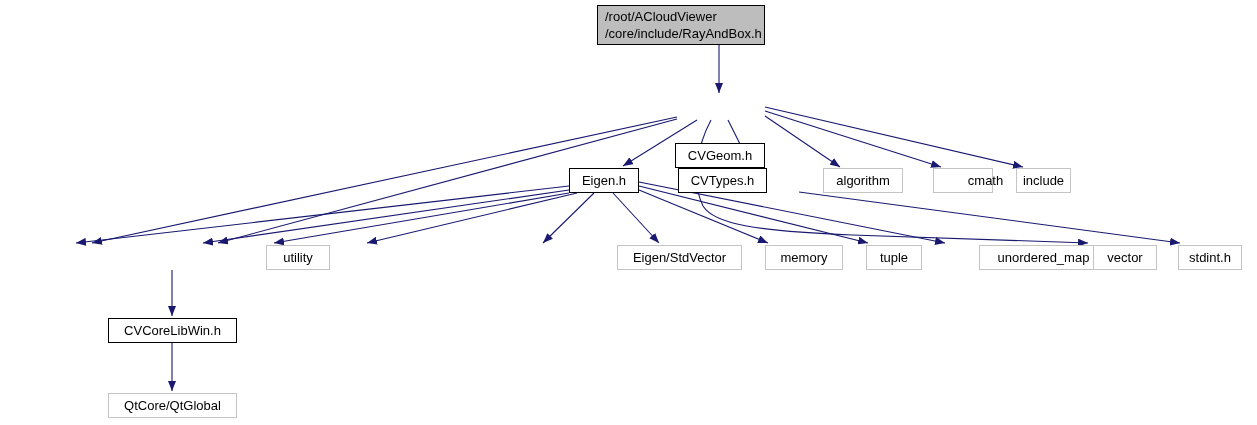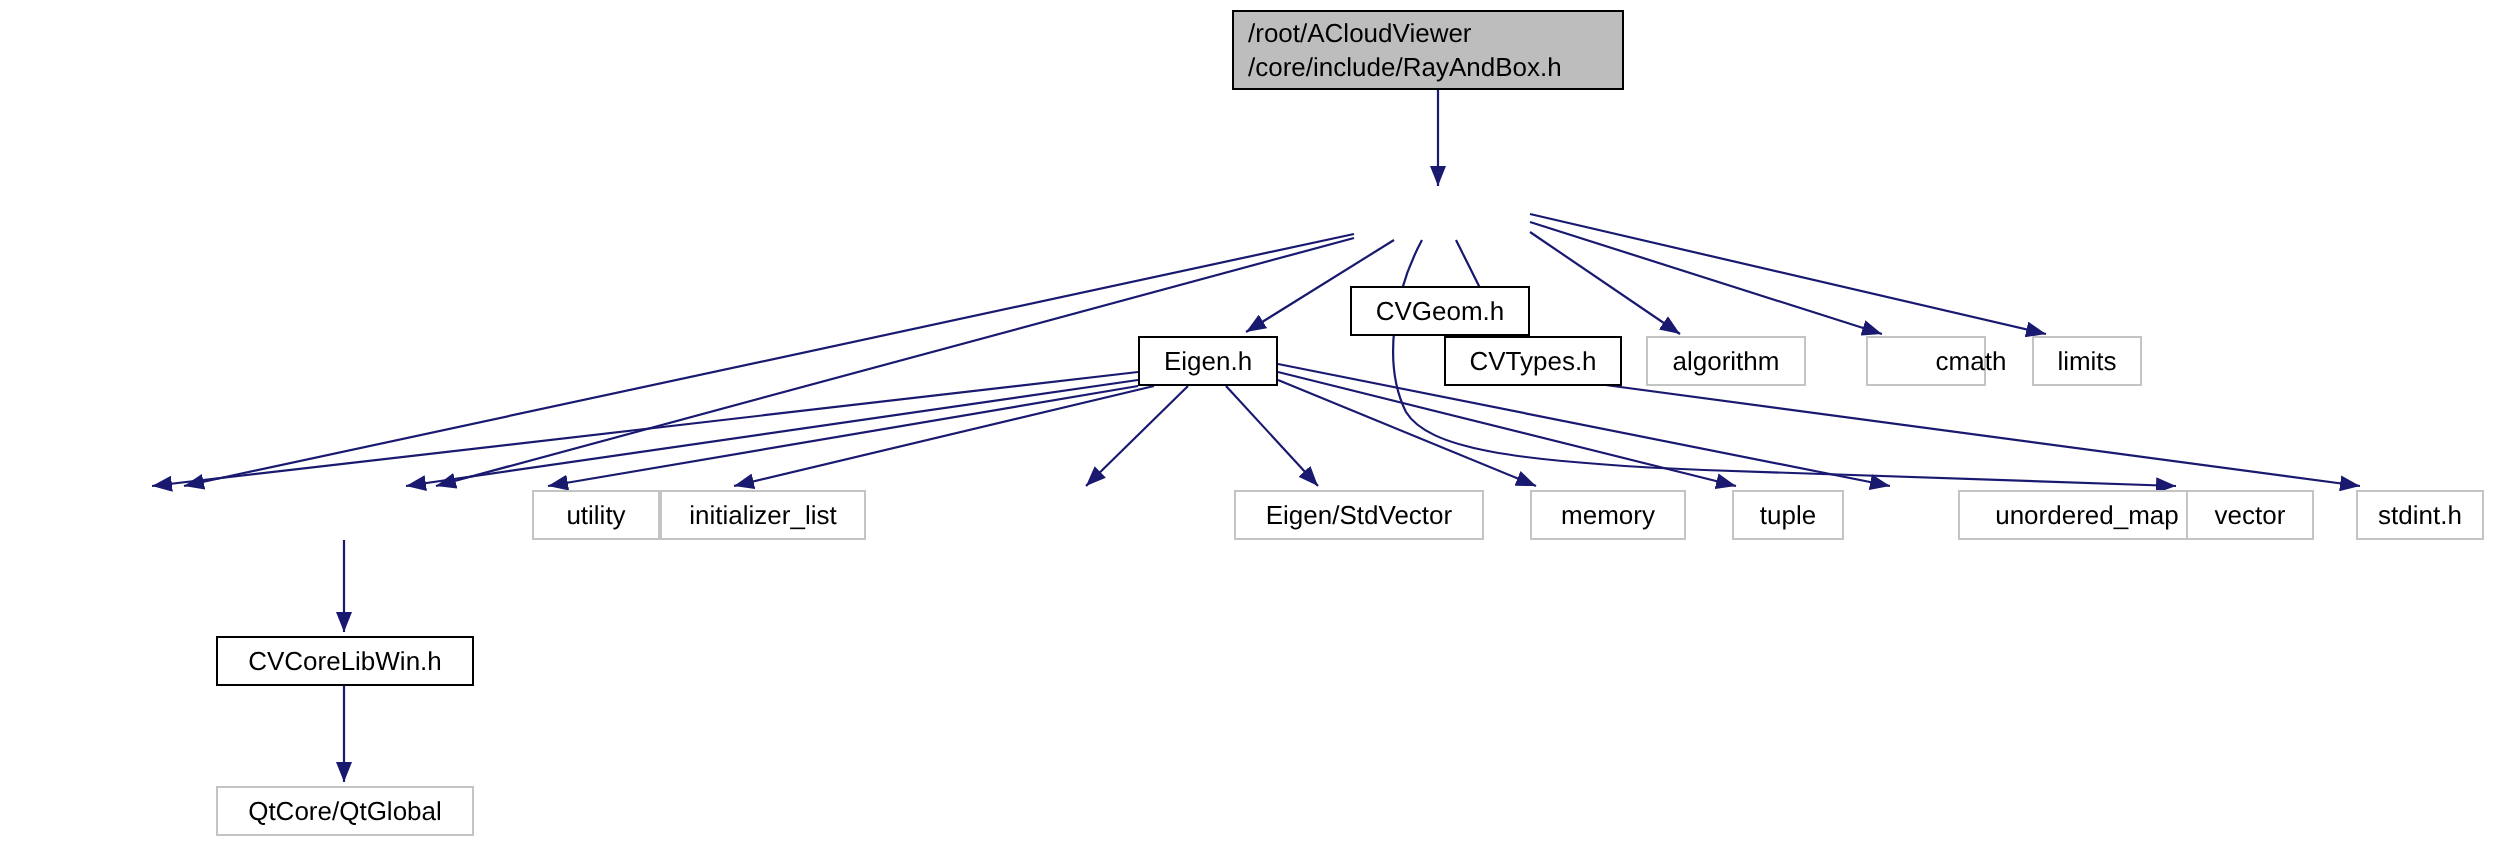--- a/index.html
+++ b/index.html
@@ -75,30 +75,29 @@
         <path d="M613,193 L659,243" fill="none" stroke="#191970" stroke-width="1.1" marker-end="url(#arrow)"></path>
         <path d="M639,190 L768,243" fill="none" stroke="#191970" stroke-width="1.1" marker-end="url(#arrow)"></path>
         <path d="M639,186 L868,243" fill="none" stroke="#191970" stroke-width="1.1" marker-end="url(#arrow)"></path>
         <path d="M639,182 L945,243" fill="none" stroke="#191970" stroke-width="1.1" marker-end="url(#arrow)"></path>
         <path d="M799,192 L1180,243" fill="none" stroke="#191970" stroke-width="1.1" marker-end="url(#arrow)"></path>
         <path d="M172,270 L172,316" fill="none" stroke="#191970" stroke-width="1.1" marker-end="url(#arrow)"></path>
         <path d="M172,343 L172,391" fill="none" stroke="#191970" stroke-width="1.1" marker-end="url(#arrow)"></path>
       </g>
   </svg>
 
-<div class="node current" style="left: 616px; top: 5px; width: 196px; height: 40px;">/root/ACloudViewer
+<div class="node current" style="left: 597px; top: 5px; width: 168px; height: 40px;">/root/ACloudViewer
 /core/include/RayAndBox.h</div>
     <div class="node linked" style="left: 675px; top: 95px; width: 90px; height: 25px; margin-top: 48px;">CVGeom.h</div>
     <div class="node linked" style="left: 569px; top: 168px; width: 70px; height: 25px;">Eigen.h</div>
-    <div class="node linked" style="left: 722px; top: 168px; width: 89px; height: 25px;">CVTypes.h</div>
+    <div class="node linked" style="left: 678px; top: 168px; width: 89px; height: 25px;">CVTypes.h</div>
     <div class="node external" style="left: 823px; top: 168px; width: 80px; height: 25px;">algorithm</div>
     <div class="node external" style="left: 933px; top: 168px; width: 60px; height: 25px; padding-left: 45px;">cmath</div>
-    <div class="node external" style="left: 1016px; top: 168px; width: 55px; height: 25px;">limits</div>
+    <div class="node external" style="left: 1016px; top: 168px; width: 55px; height: 25px;">include</div>
     <div class="node external" style="left: 244px; top: 245px; width: 64px; height: 25px; margin-left: 22px;">utility</div>
-    <div class="node external" style="left: 330px; top: 245px; width: 103px; height: 25px;">initializer_list</div>
     <div class="node external" style="left: 617px; top: 245px; width: 125px; height: 25px;">Eigen/StdVector</div>
     <div class="node external" style="left: 765px; top: 245px; width: 78px; height: 25px;">memory</div>
     <div class="node external" style="left: 866px; top: 245px; width: 56px; height: 25px;">tuple</div>
     <div class="node external" style="left: 943px; top: 245px; width: 129px; height: 25px; margin-left: 36px;">unordered_map</div>
     <div class="node external" style="left: 1093px; top: 245px; width: 64px; height: 25px;">vector</div>
     <div class="node external" style="left: 1178px; top: 245px; width: 64px; height: 25px;">stdint.h</div>
     <div class="node external" style="left: 108px; top: 393px; width: 129px; height: 25px;">QtCore/QtGlobal</div>
     <div class="node linked" style="left: 108px; top: 318px; width: 129px; height: 25px;">CVCoreLibWin.h</div>
   </div>
 

